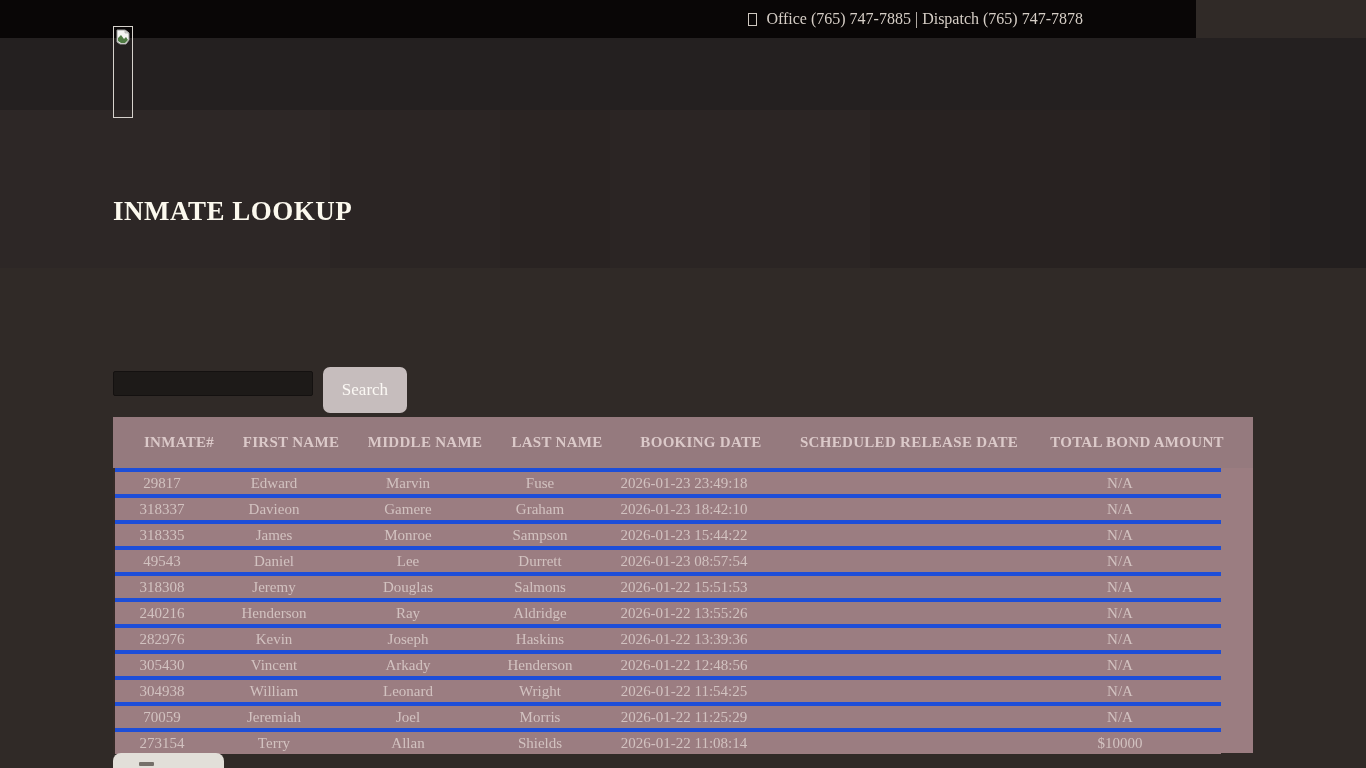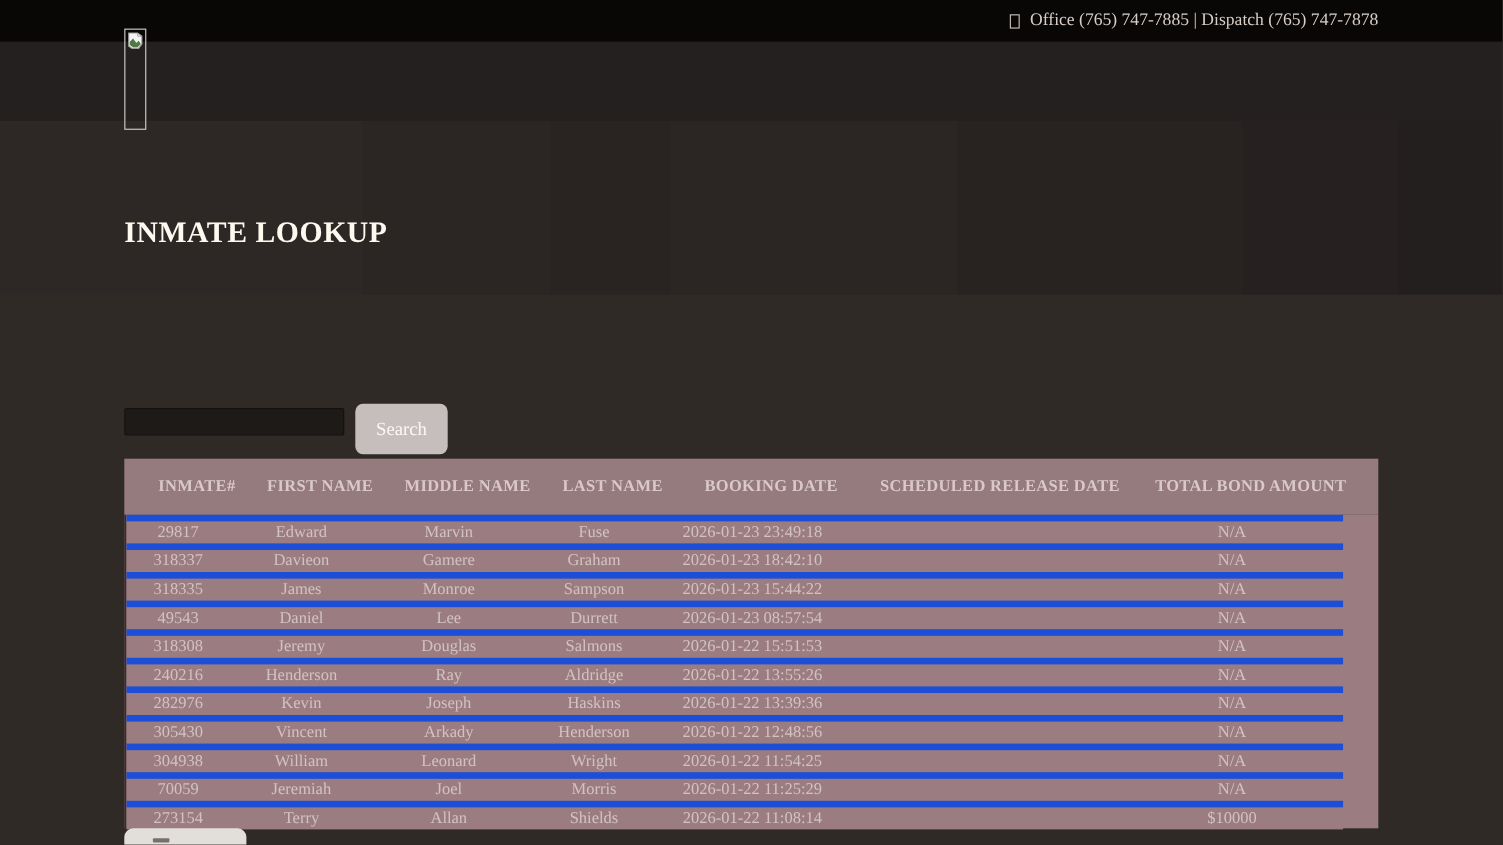--- a/index.html
+++ b/index.html
@@ -1,21 +1,21 @@
 <!DOCTYPE html>
 <html><head>
 <meta charset="utf-8">
 <style>
   * { margin:0; padding:0; box-sizing:border-box; }
   html,body { width:1366px; height:768px; overflow:hidden; background:#302a27; }
   body { font-family:"Liberation Serif", serif; }
   .stage { position:relative; width:1366px; height:768px; overflow:hidden; background:#302a27; }
 
   
-  .topbar { position:absolute; left:0; top:0; width:1366px; height:38px; background:#090606;
+  .topbar { position:absolute; left:0; top:0; width:1196px; height:38px; background:#090606;
             display:flex; align-items:center; justify-content:flex-end; padding-right:113px;
             color:#d6cec6; font-size:16px; }
   .tofu { display:inline-block; width:9px; height:13px; border:1px solid #cfc8c0; margin-right:9px;
           vertical-align:-1px; }
 
   
   .nav-strip { position:absolute; left:0; top:38px; width:1366px; height:72px; background:#242020; }
   .hero-band { position:absolute; left:0; top:110px; width:1366px; height:158px;
                background:linear-gradient(90deg,
                  #2d2726 0px, #2d2726 330px,
@@ -49,21 +49,21 @@
   .panel { position:absolute; left:113px; top:417px; width:1140px; height:336px; }
   .thead { height:51px; background:#957a7e; display:grid; align-items:center;
            grid-template-columns:94px 130px 138px 126px 162px 254px 202px;
            padding-left:19px; }
   .thead .th { text-align:center; color:#dbc9c9; font-weight:bold; font-size:15px;
                letter-spacing:0.3px; }
   .tbody { height:285px; background:#9b7d81; }
   .rows { width:1108px; border-left:2px solid #352b28; }
   .trow { height:26px; display:grid; align-items:center;
           grid-template-columns:94px 130px 138px 126px 162px 254px 202px;
-          border-top:6px solid #1d4ed8; background:#9b7d81; }
+          border-top:4px solid #1d4ed8; background:#9b7d81; }
   .trow .td { text-align:center; color:#d2c2c0; font-size:15px; white-space:nowrap;
               overflow:hidden; }
 
   
   .more-btn { position:absolute; left:113px; top:753px; width:111px; height:30px;
               background:#e2dfd9; border:none; border-radius:8px 8px 0 0; cursor:pointer; }
   .more-btn::after { content:""; position:absolute; left:26px; top:9px; width:15px; height:4px;
                      background:rgba(45,38,32,0.6); border-radius:1px; }
 </style>
 </head>

